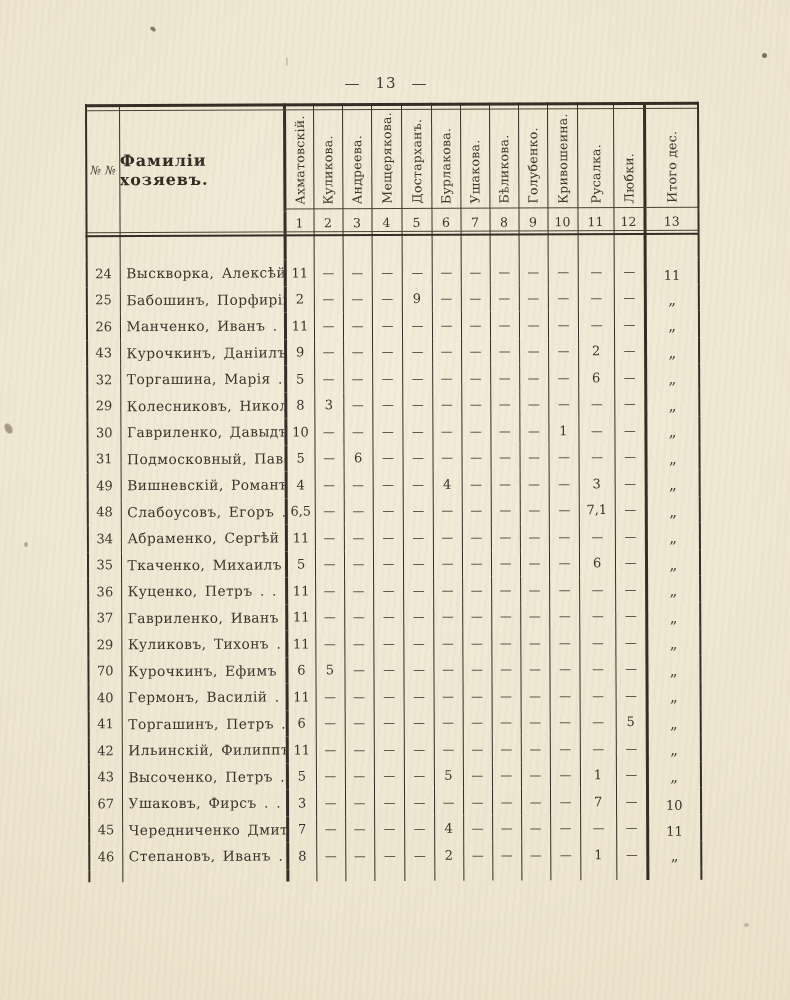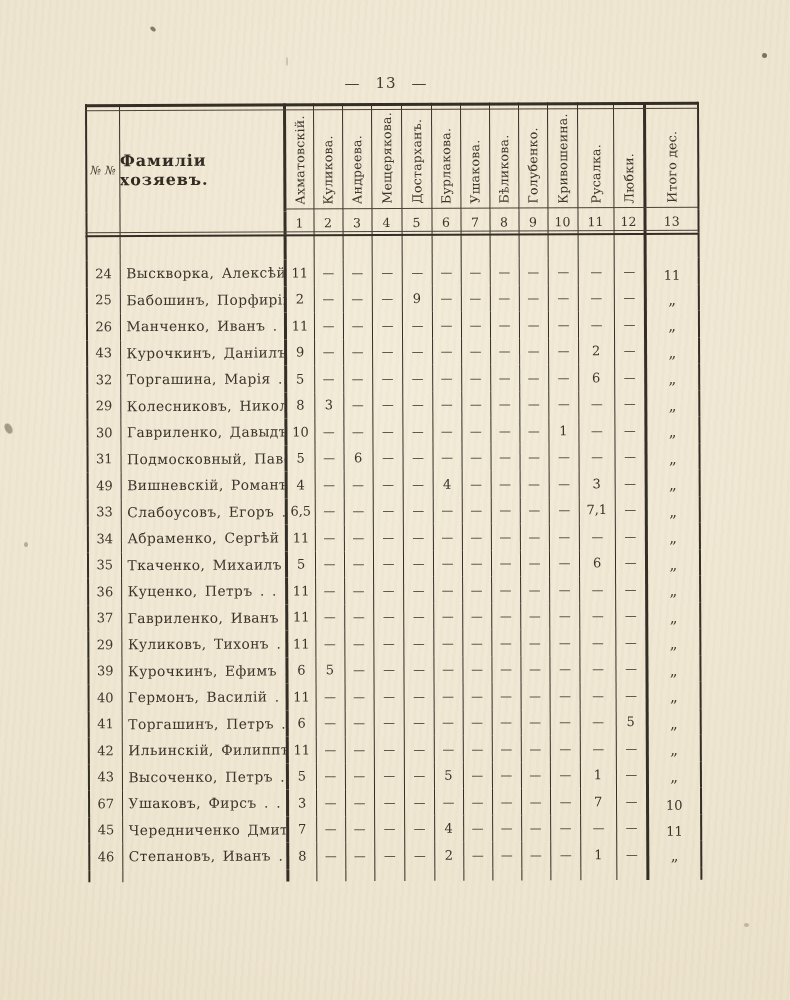--- a/index.html
+++ b/index.html
@@ -334,21 +334,21 @@
             <td class="val-col"><span>4</span></td>
             <td class="val-col"><span class="dash">—</span></td>
             <td class="val-col"><span class="dash">—</span></td>
             <td class="val-col"><span class="dash">—</span></td>
             <td class="val-col"><span class="dash">—</span></td>
             <td class="val-col"><span>3</span></td>
             <td class="val-col"><span class="dash">—</span></td>
             <td class="total-col"><span class="ditto">„</span></td>
           </tr>
           <tr>
-            <td class="num-col"><span>33</span></td>
+            <td class="num-col"><span>48</span></td>
             <td class="name-col"><span>Слабоусовъ, Егоръ . .</span></td>
             <td class="val-col"><span>6,5</span></td>
             <td class="val-col"><span class="dash">—</span></td>
             <td class="val-col"><span class="dash">—</span></td>
             <td class="val-col"><span class="dash">—</span></td>
             <td class="val-col"><span class="dash">—</span></td>
             <td class="val-col"><span class="dash">—</span></td>
             <td class="val-col"><span class="dash">—</span></td>
             <td class="val-col"><span class="dash">—</span></td>
             <td class="val-col"><span class="dash">—</span></td>
@@ -436,21 +436,21 @@
             <td class="val-col"><span class="dash">—</span></td>
             <td class="val-col"><span class="dash">—</span></td>
             <td class="val-col"><span class="dash">—</span></td>
             <td class="val-col"><span class="dash">—</span></td>
             <td class="val-col"><span class="dash">—</span></td>
             <td class="val-col"><span class="dash">—</span></td>
             <td class="val-col"><span class="dash">—</span></td>
             <td class="total-col"><span class="ditto">„</span></td>
           </tr>
           <tr>
-            <td class="num-col"><span>39</span></td>
+            <td class="num-col"><span>70</span></td>
             <td class="name-col"><span>Курочкинъ, Ефимъ . .</span></td>
             <td class="val-col"><span>6</span></td>
             <td class="val-col"><span>5</span></td>
             <td class="val-col"><span class="dash">—</span></td>
             <td class="val-col"><span class="dash">—</span></td>
             <td class="val-col"><span class="dash">—</span></td>
             <td class="val-col"><span class="dash">—</span></td>
             <td class="val-col"><span class="dash">—</span></td>
             <td class="val-col"><span class="dash">—</span></td>
             <td class="val-col"><span class="dash">—</span></td>

